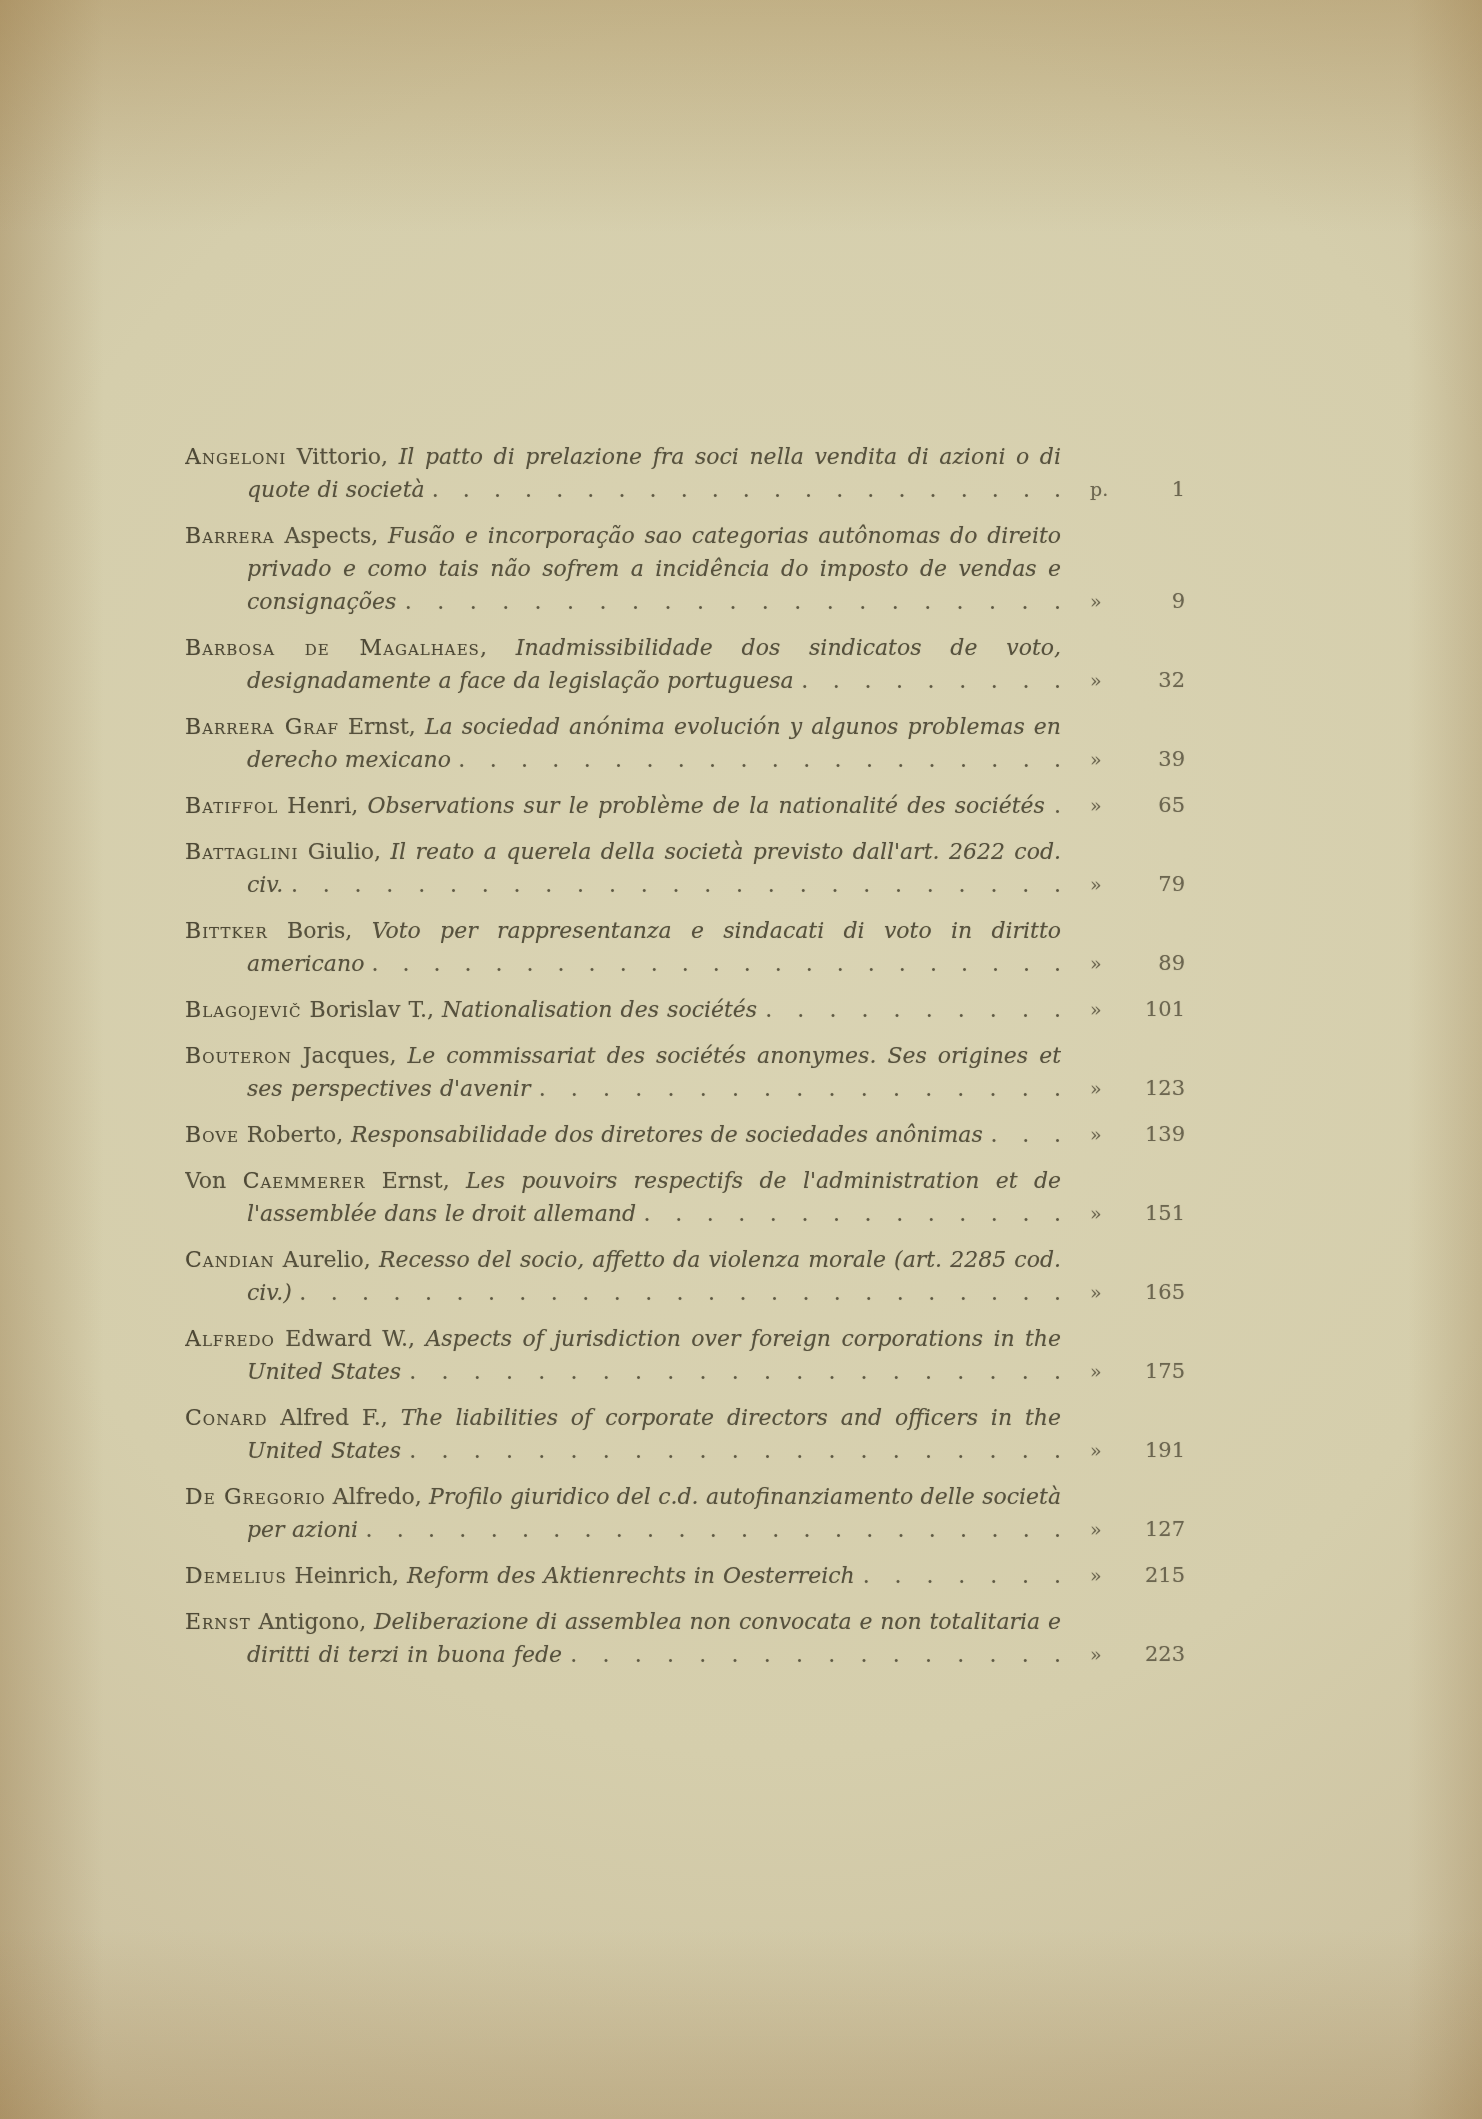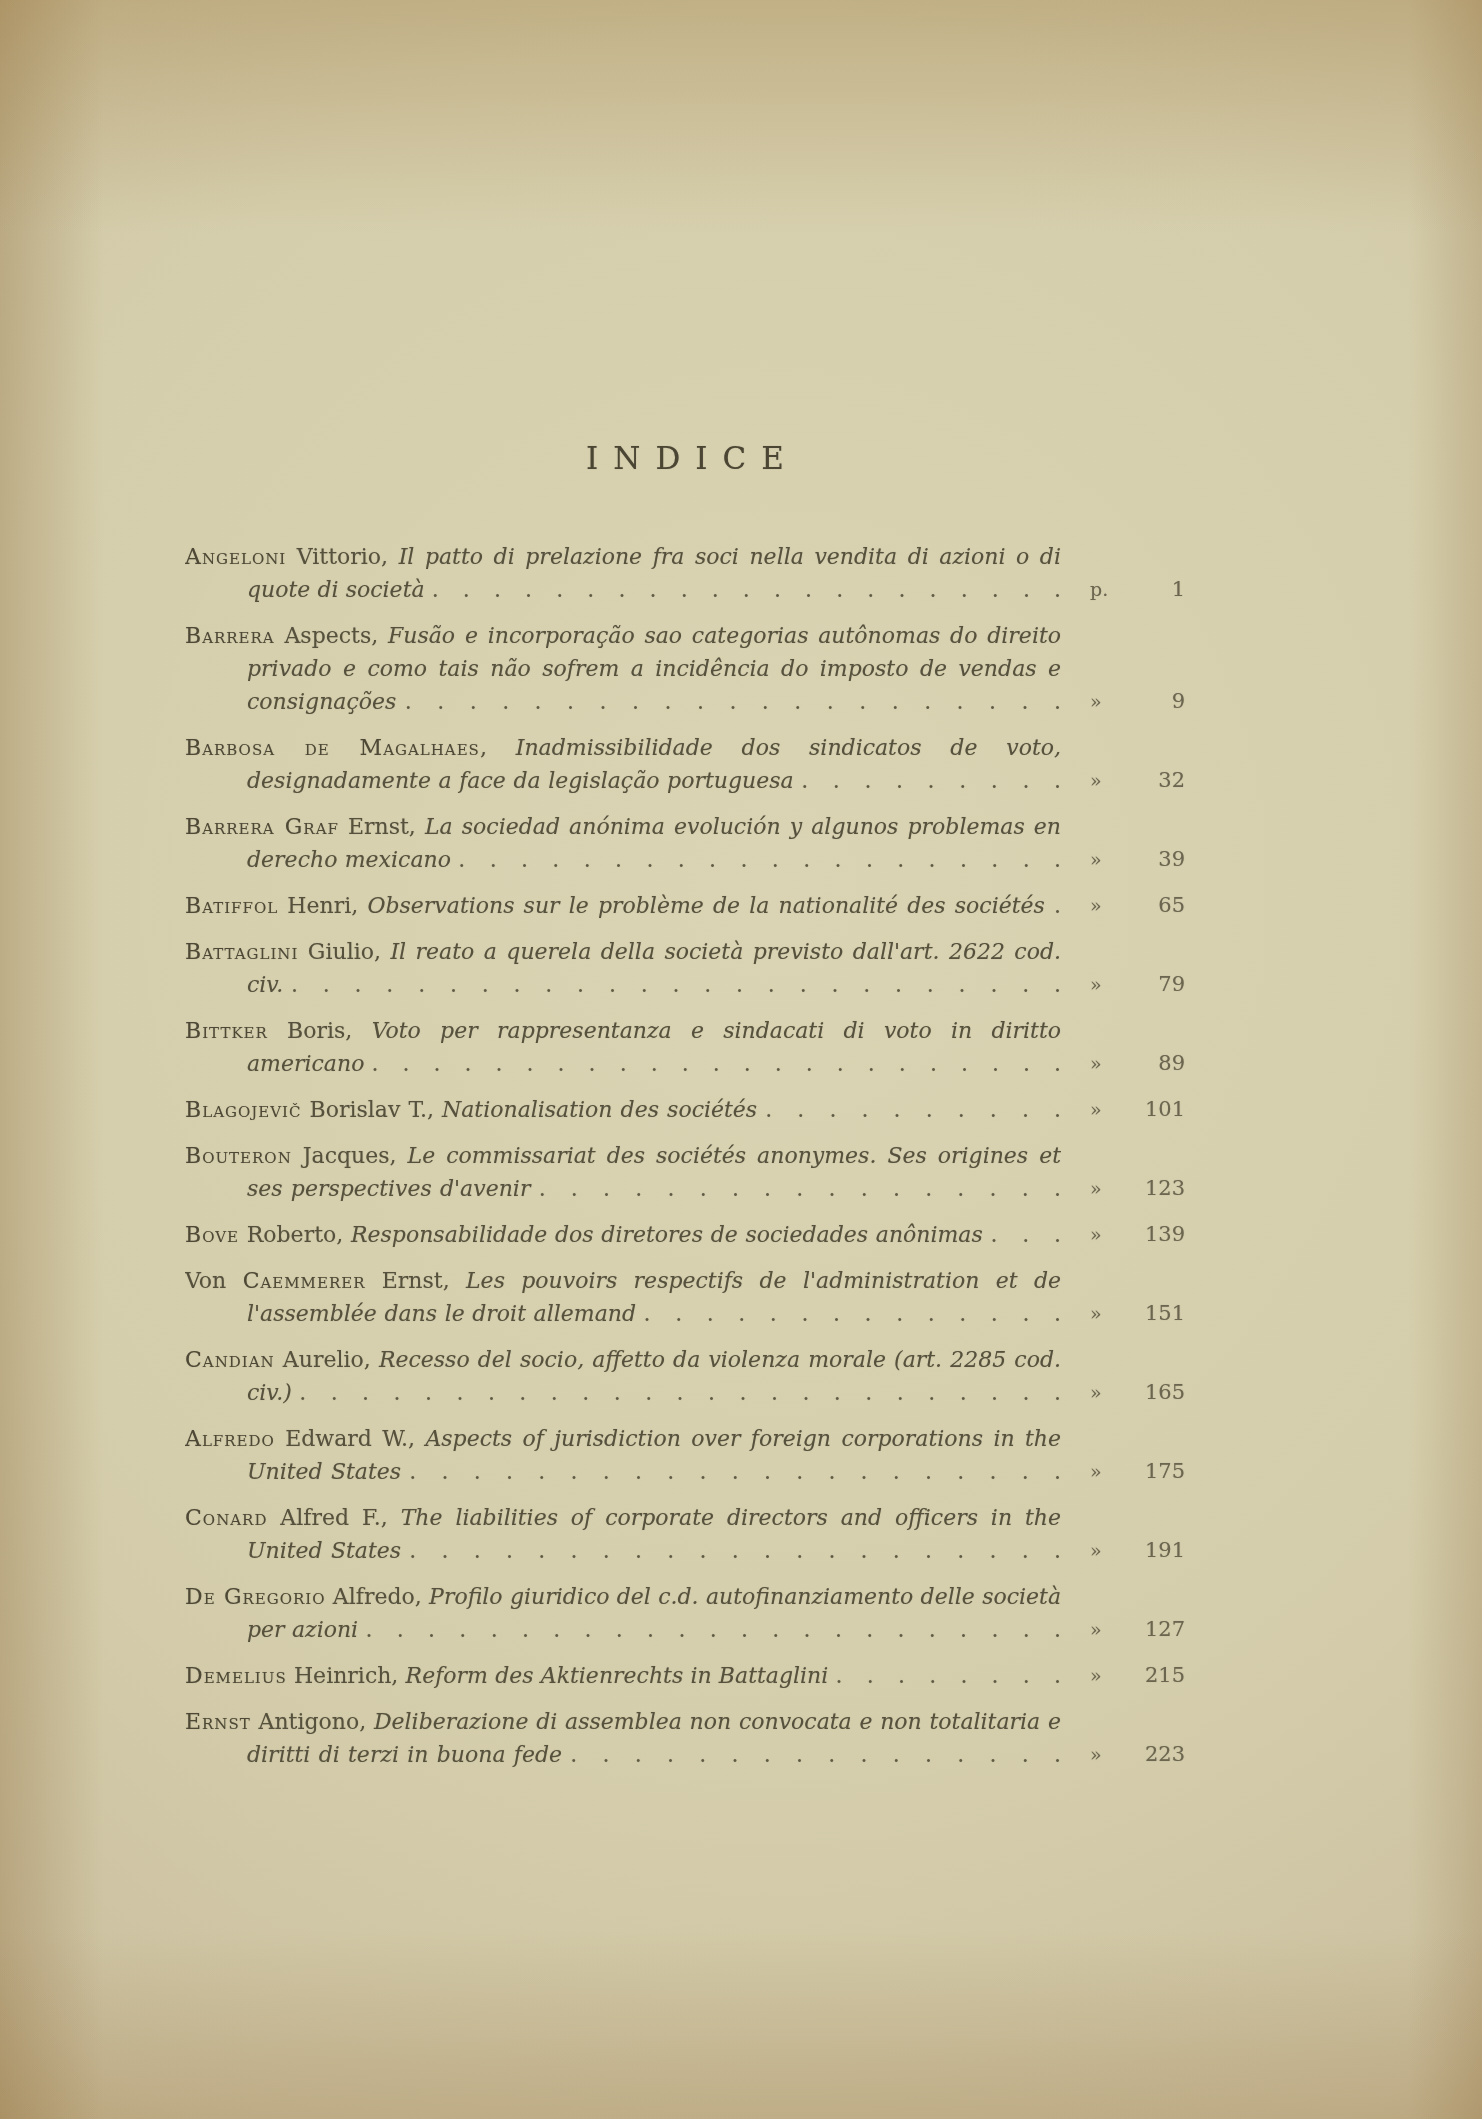--- a/index.html
+++ b/index.html
@@ -102,21 +102,20 @@
     line-height: 33px;
     color: #6c6650;
     text-shadow: 0 0 1px rgba(108,102,80,.45);
   }
 </style>
 </head>
 <body>
 
 <div class="scan-page">
   <div class="content">
-    <h1 class="doc-title">INDICE</h1>
     <div class="entries" id="entries">
   <div class="entry">
     <div class="entry-text" style="max-height: 66px; overflow: hidden;">
       <span class="author-pre"></span><span class="author">Angeloni</span><span class="author-given"> Vittorio, </span><span class="entry-title">Il patto di prelazione fra soci nella vendita di azioni o di quote di società </span>
     <span class="dots">. . . . . . . . . . . . . . . . . . . . . . . . . . . . . . . . . . . . . . . . . . . . . . . . . . </span></div>
     <div class="col-marker">p.</div>
     <div class="col-page">1</div>
   </div>
 
   <div class="entry">
@@ -226,21 +225,21 @@
   <div class="entry">
     <div class="entry-text" style="max-height: 66px; overflow: hidden;">
       <span class="author-pre"></span><span class="author">De Gregorio</span><span class="author-given"> Alfredo, </span><span class="entry-title">Profilo giuridico del c.d. autofinanziamento delle società per azioni </span>
     <span class="dots">. . . . . . . . . . . . . . . . . . . . . . . . . . . . . . . . . . . . . . . . . . . . . . . . . . </span></div>
     <div class="col-marker">»</div>
     <div class="col-page">127</div>
   </div>
 
   <div class="entry">
     <div class="entry-text" style="max-height: 33px; overflow: hidden;">
-      <span class="author-pre"></span><span class="author">Demelius</span><span class="author-given"> Heinrich, </span><span class="entry-title">Reform des Aktienrechts in Battaglini </span>
+      <span class="author-pre"></span><span class="author">Demelius</span><span class="author-given"> Heinrich, </span><span class="entry-title">Reform des Aktienrechts in Oesterreich </span>
     <span class="dots">. . . . . . . . . . . . . . . . . . . . . . . . . . . . . . . . . . . . . . . . . . . . . . . . . . </span></div>
     <div class="col-marker">»</div>
     <div class="col-page">215</div>
   </div>
 
   <div class="entry">
     <div class="entry-text" style="max-height: 66px; overflow: hidden;">
       <span class="author-pre"></span><span class="author">Ernst</span><span class="author-given"> Antigono, </span><span class="entry-title">Deliberazione di assemblea non convocata e non totalitaria e diritti di terzi in buona fede </span>
     <span class="dots">. . . . . . . . . . . . . . . . . . . . . . . . . . . . . . . . . . . . . . . . . . . . . . . . . . </span></div>
     <div class="col-marker">»</div>

